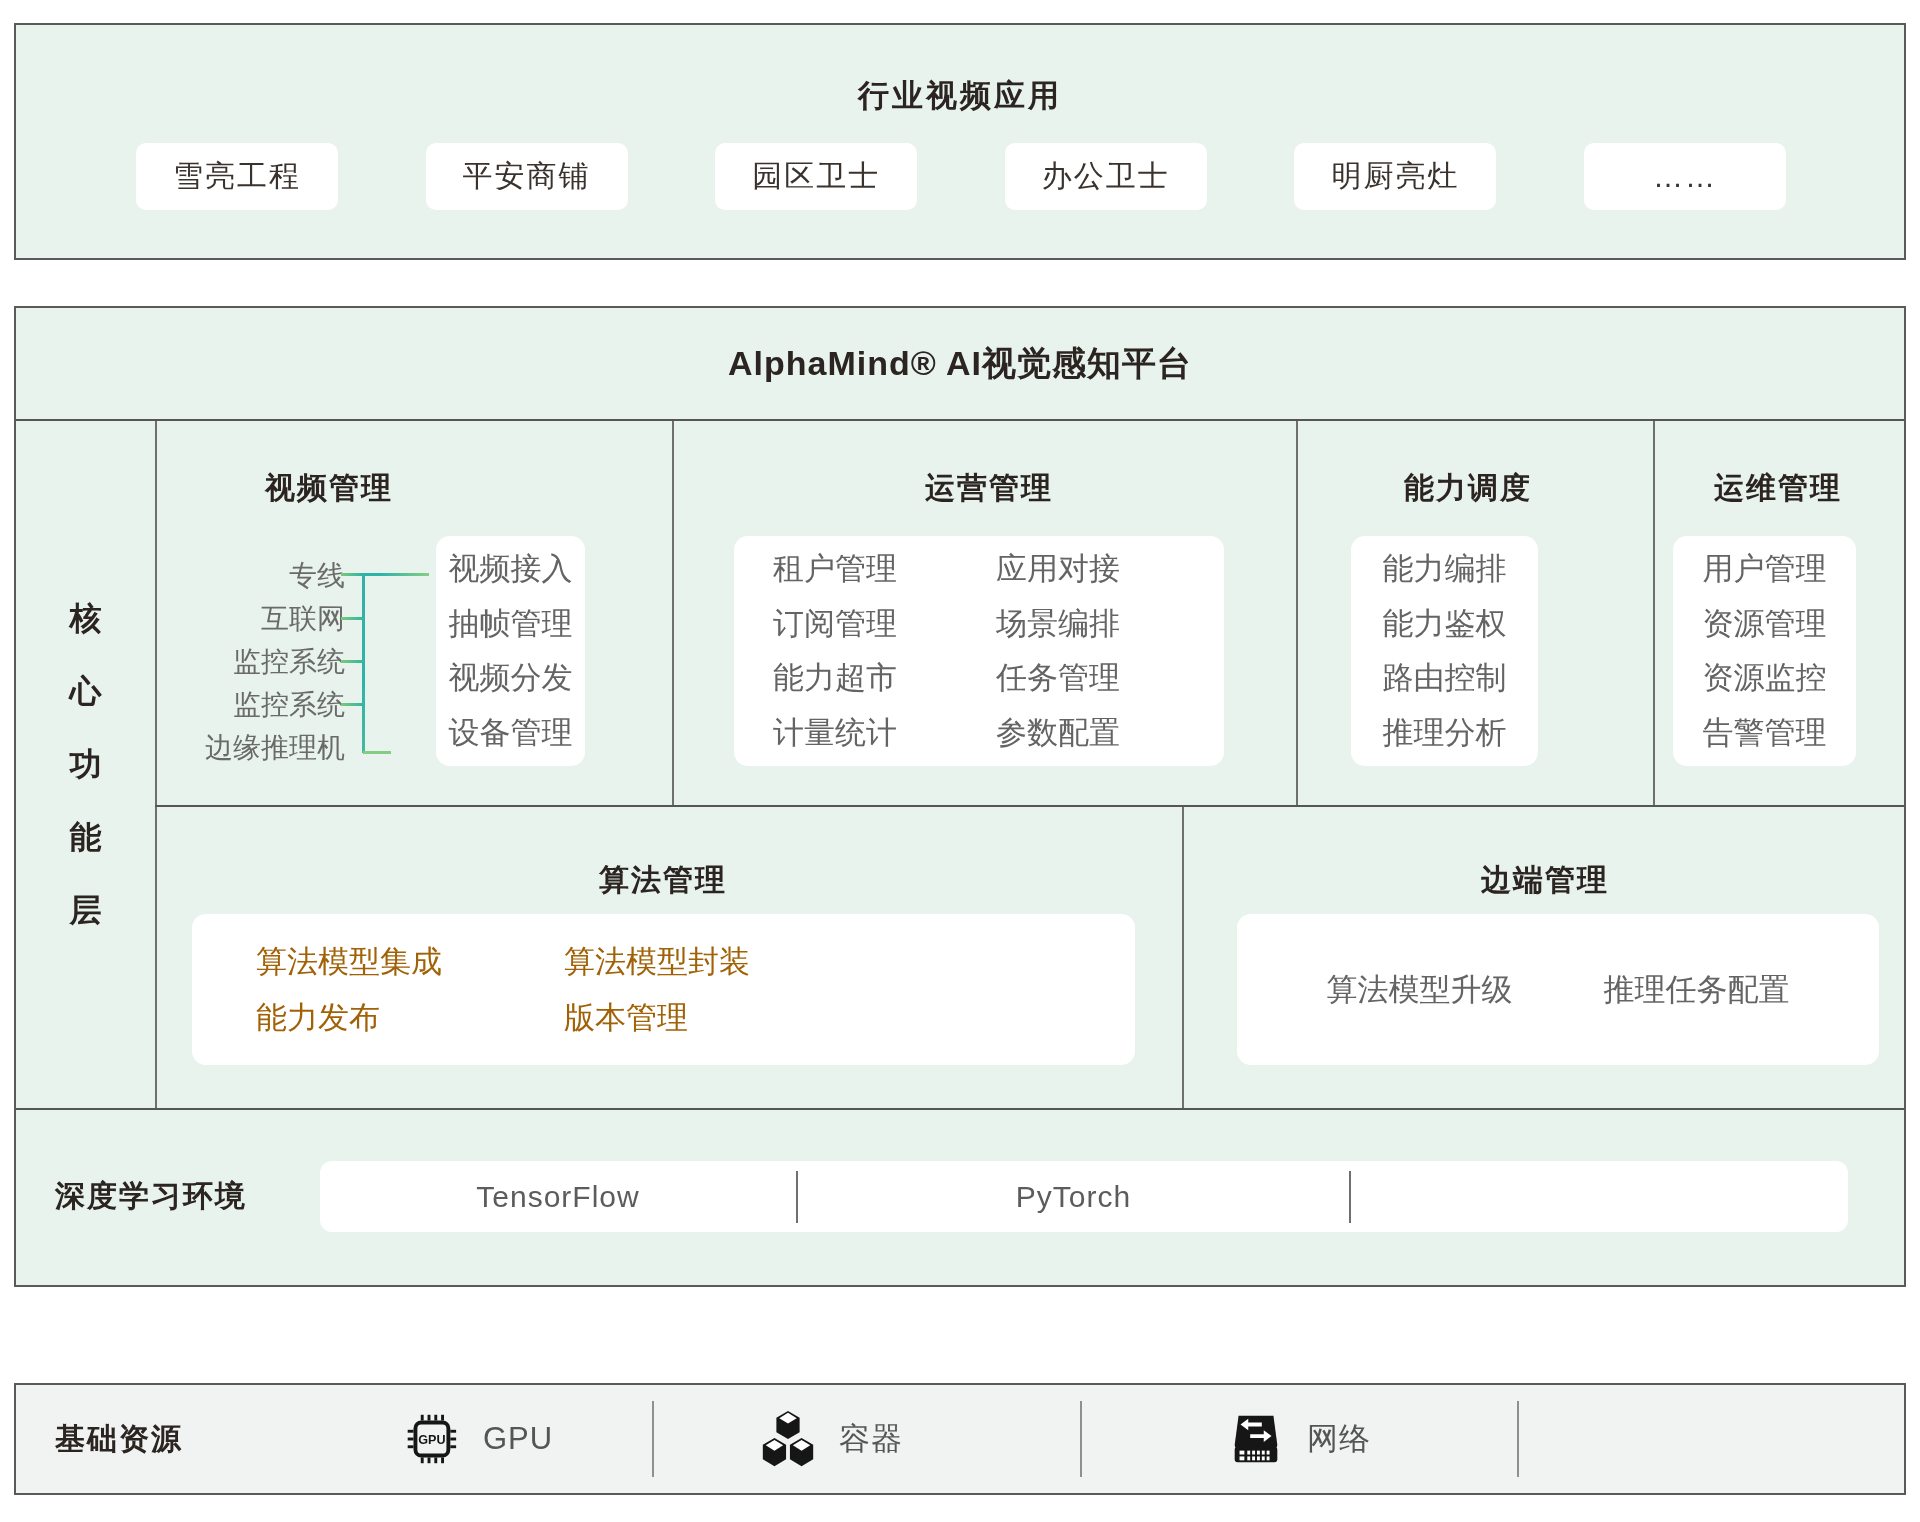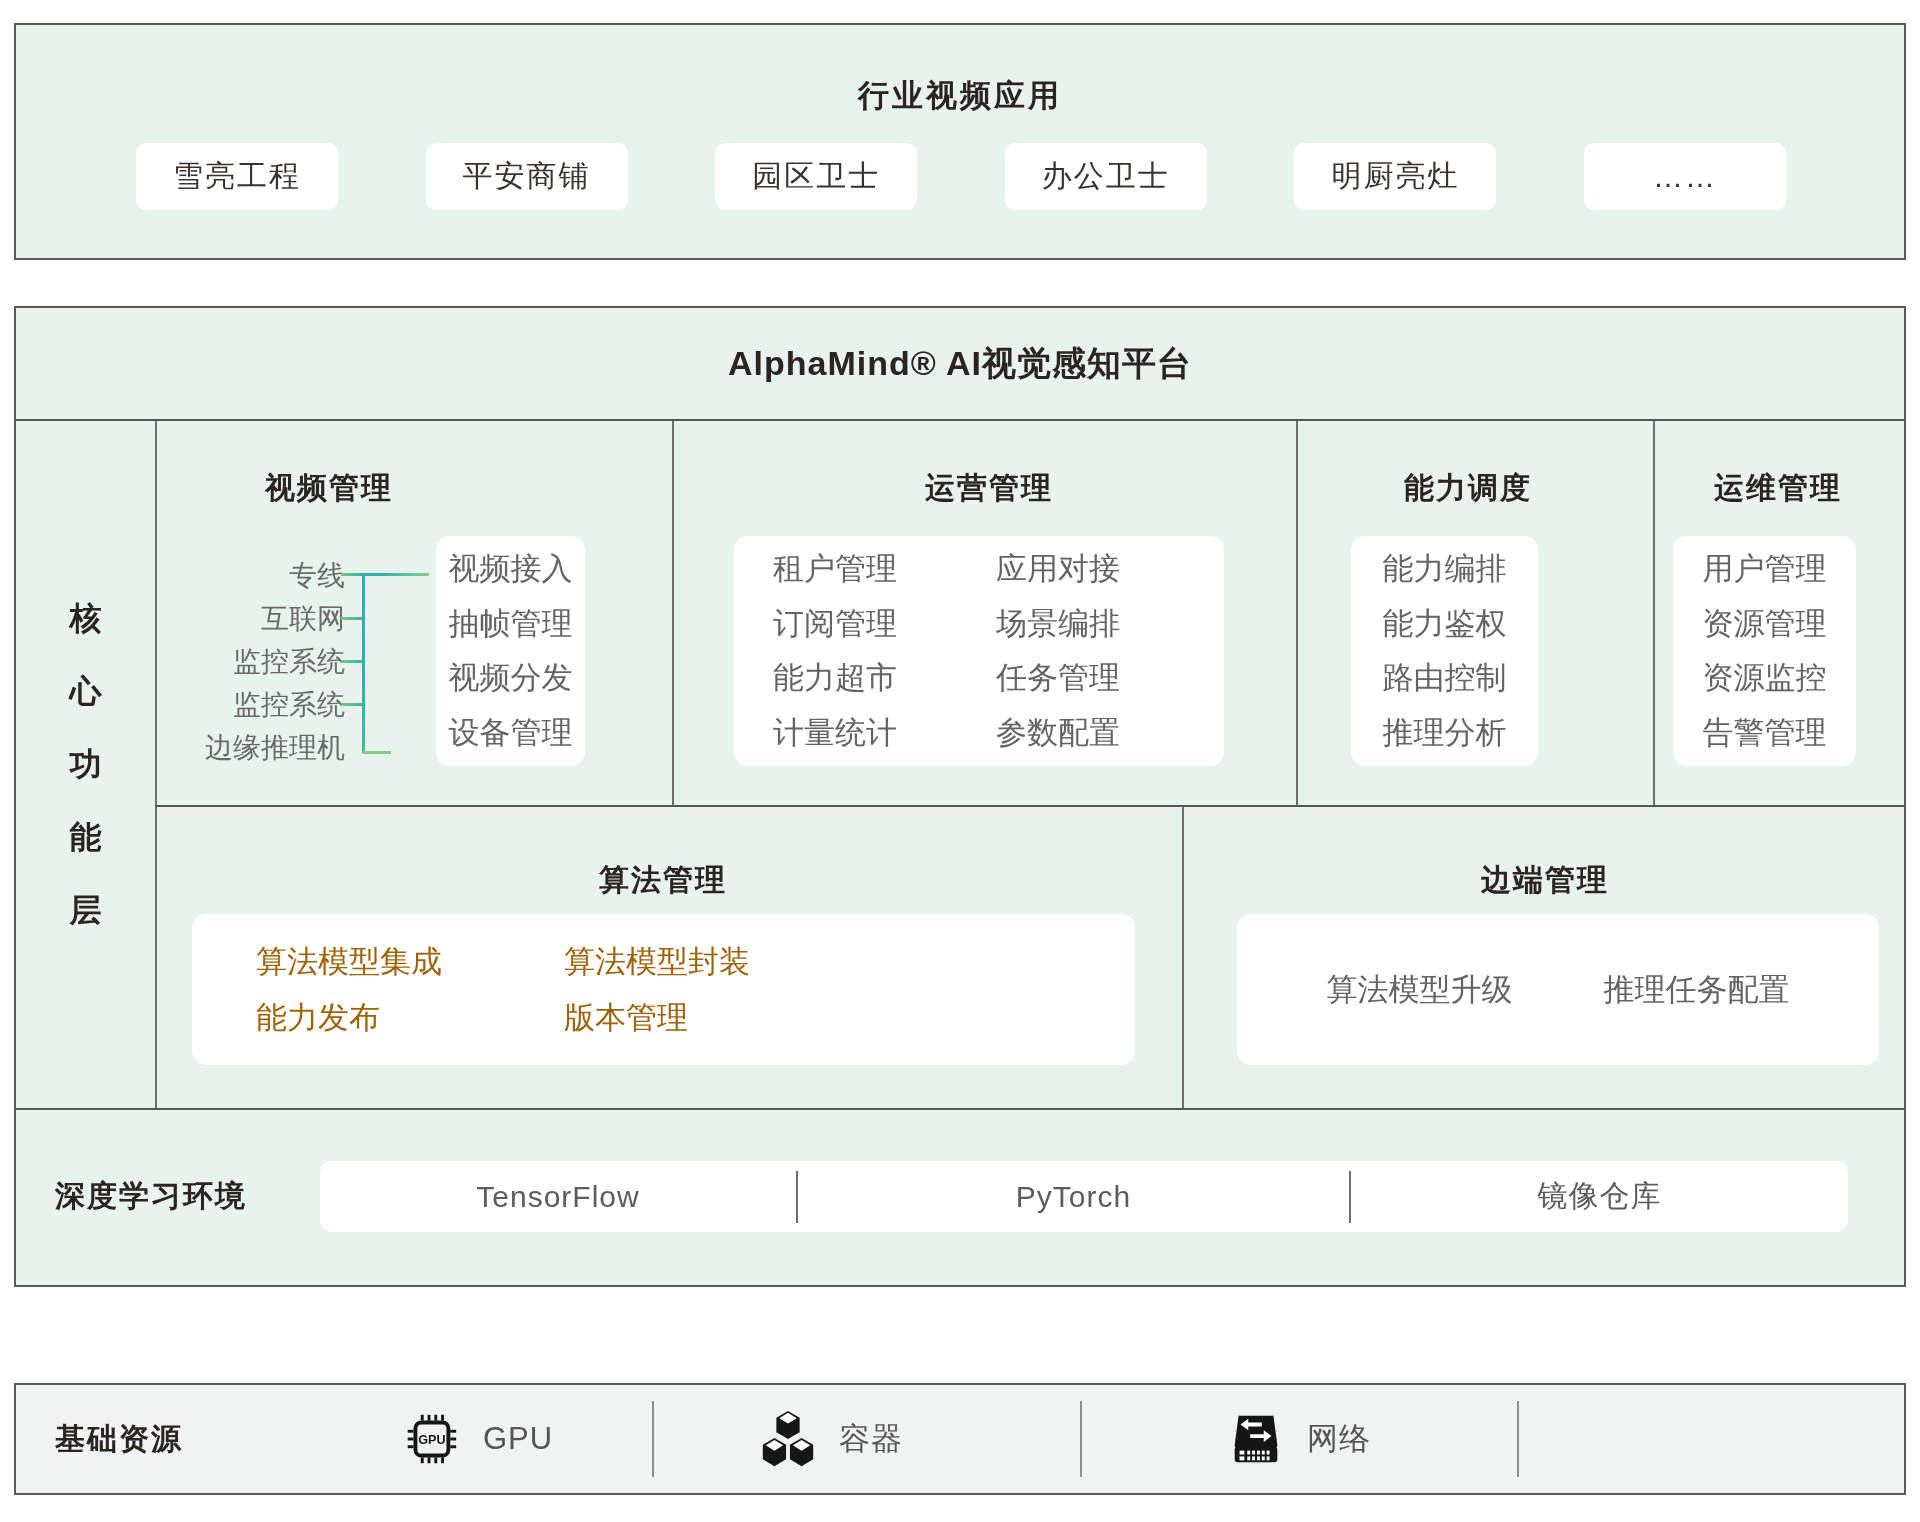--- a/index.html
+++ b/index.html
@@ -183,21 +183,20 @@
         </div>
       </div>
     </div>
 
     <div class="dl-label">深度学习环境</div>
     <div class="dl-bar">
       <div class="dl-seg" style="width:476px;">TensorFlow</div>
       <div class="dl-div"></div>
       <div class="dl-seg" style="width:551px;">PyTorch</div>
       <div class="dl-div"></div>
-      <div class="dl-seg" style="flex:1;">镜像仓库</div>
     </div>
   </section>
 
   <section class="band-bottom">
     <div class="res-label">基础资源</div>
 
     <div class="res-div" style="left:636px;"></div>
     <div class="res-div" style="left:1064px;"></div>
     <div class="res-div" style="left:1501px;"></div>
 

